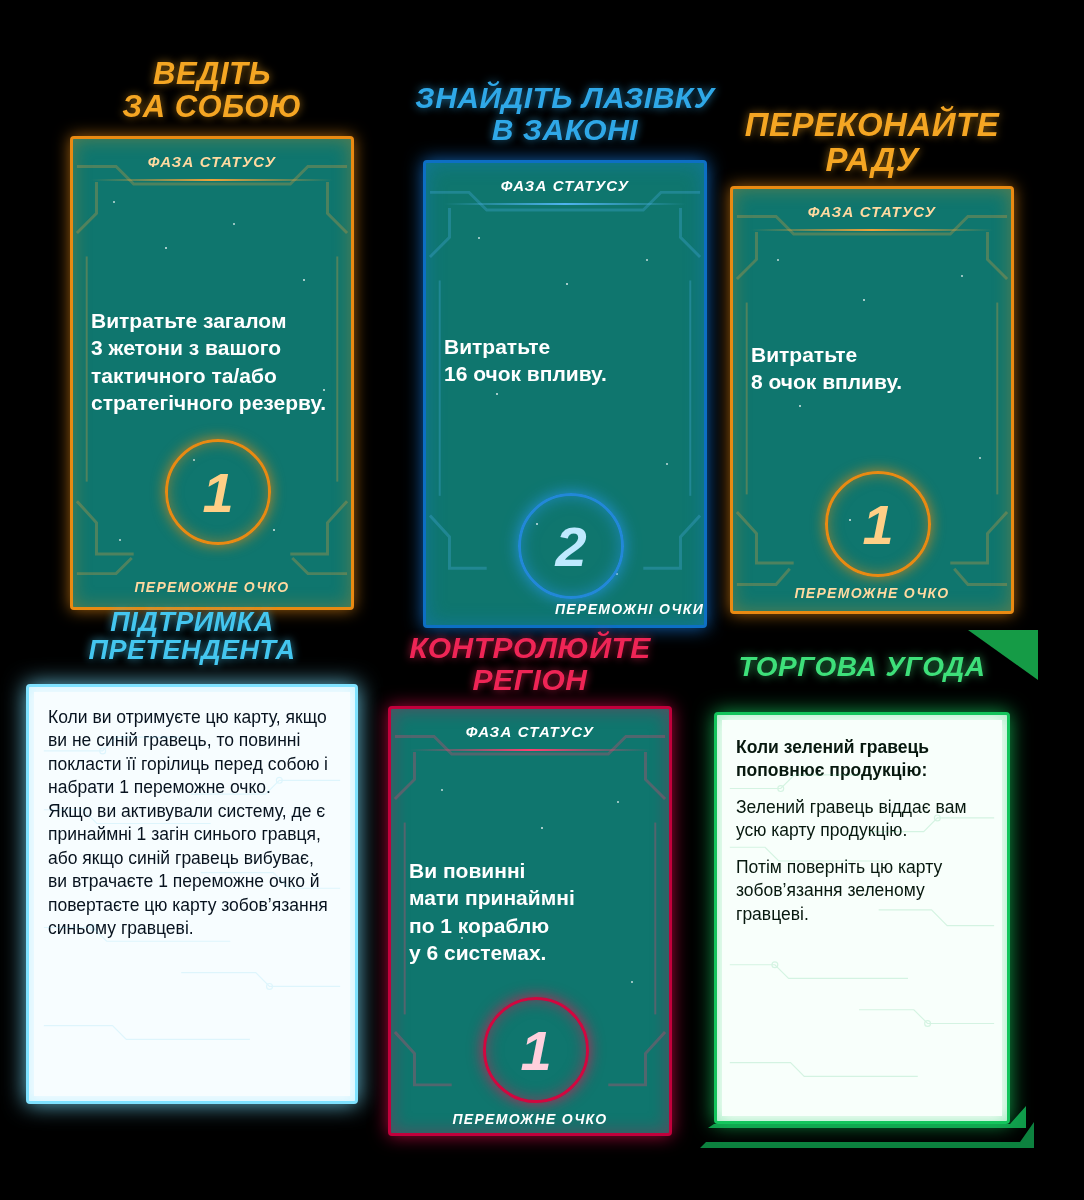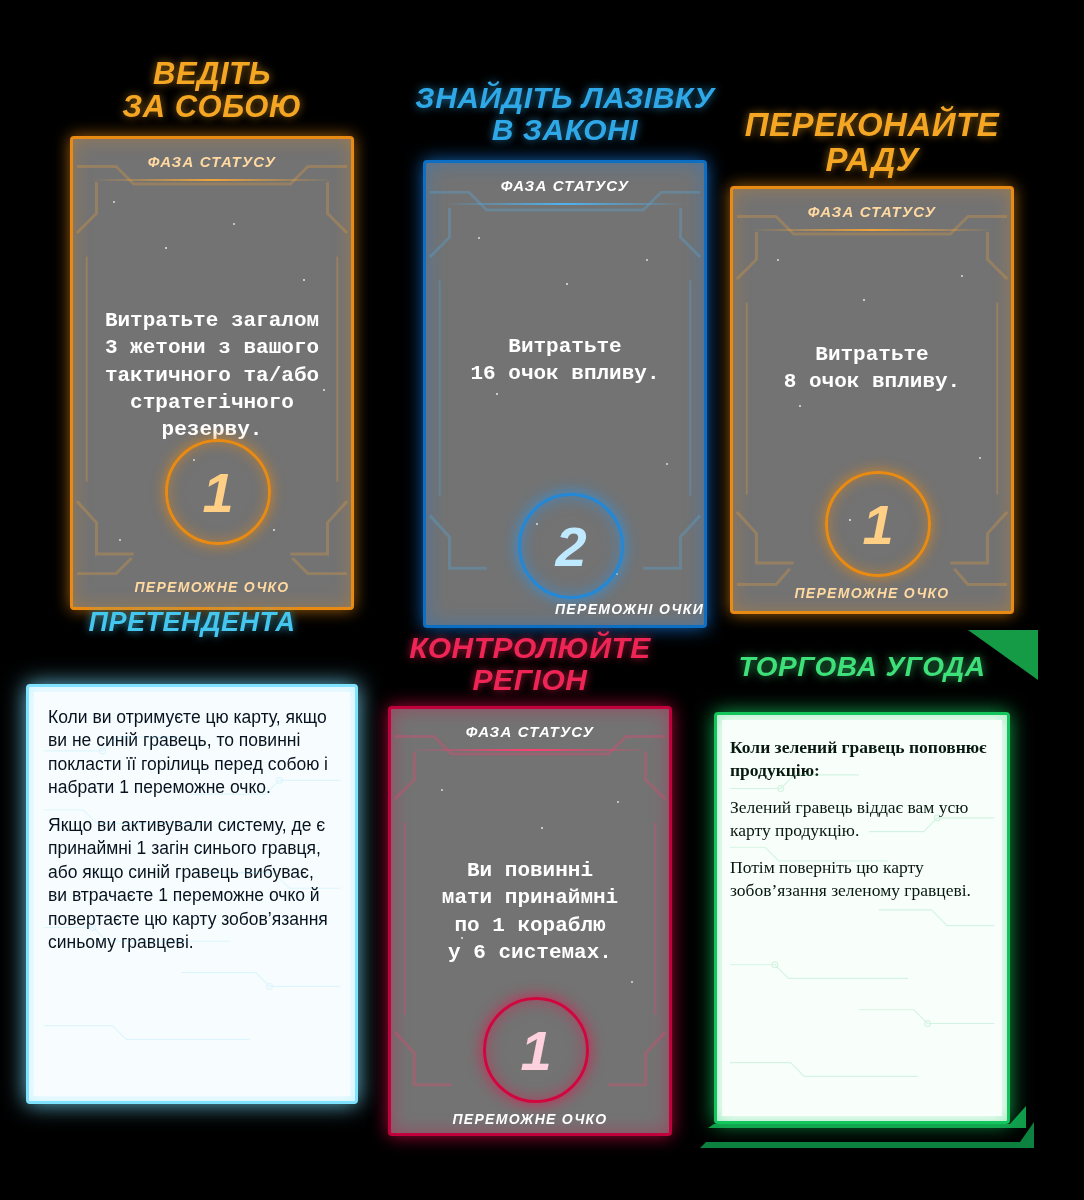--- a/index.html
+++ b/index.html
@@ -35,48 +35,46 @@
     font-weight: bold;
     font-style: italic;
     letter-spacing: 0.5px;
     line-height: 1.05;
     text-transform: uppercase;
   }
   .frame {
     position: absolute;
     box-sizing: border-box;
     border-radius: 4px;
-    background: #737373;
+    background: #0f766e;
     overflow: hidden;
   }
   .phase-bar {
     position: absolute;
     left: 0; right: 0;
     text-align: center;
     font-size: 15px;
     font-weight: bold;
     font-style: italic;
     letter-spacing: 1.2px;
     color: #ffffff;
   }
   .rule-line {
     position: absolute;
     height: 2px;
   }
   .body-text {
     position: absolute;
     left: 0; right: 0;
-    text-align: center;
     color: #ffffff;
     font-weight: bold;
     font-size: 21px;
     line-height: 1.30;
     padding: 0 18px;
     box-sizing: border-box;
-    font-family: Liberation Mono, monospace;
   }
   .vp-circle {
     position: absolute;
     border-radius: 50%;
     display: flex;
     align-items: center;
     justify-content: center;
     font-weight: bold;
     font-style: italic;
   }
@@ -163,21 +161,21 @@
   }
   #card4 .para {
     color: #08131f;
     font-size: 17.5px;
     line-height: 1.34;
     padding: 0 14px;
     font-weight: normal;
     text-align: left;
   }
   #card4 .para.first { padding-top: 14px; }
-  #card4 .para + .para { margin-top: 14px; }
+  #card4 .para + .para { }
   .circuit {
     position: absolute;
     left: 0; right: 0; bottom: 0; top: 0;
     opacity: .28;
     pointer-events: none;
   }
 
   
   #card5 { left: 380px; top: 632px; width: 300px; height: 512px; }
   #card5 .card-title { top: 0px; font-size: 30px; color: #ef2556; text-shadow: 0 0 9px rgba(239,37,86,.7); }
@@ -204,24 +202,23 @@
   #card6 .paper {
     position: absolute;
     left: 5px; right: 5px; top: 5px; bottom: 5px;
     background: #f8fffb;
     overflow: hidden;
   }
   #card6 .para {
     color: #07180e;
     font-size: 17.5px;
     line-height: 1.34;
-    padding: 0 8px;
+    padding: 0 14px;
     font-weight: normal;
     text-align: left;
-    font-family: Liberation Serif, serif;
   }
   #card6 .para.head { font-weight: bold; padding-top: 16px; }
   #card6 .para + .para { margin-top: 13px; }
 
   
   .shard {
     position: absolute;
     pointer-events: none;
   }
 </style>
@@ -331,20 +328,21 @@
       <div class="rule-line"></div>
       <div class="body-text" style="white-space:pre-line">Витратьте
 8 очок впливу.</div>
       <div class="vp-circle">1</div>
       <div class="vp-label">ПЕРЕМОЖНЕ ОЧКО</div>
     </div>
   </div>
 
   <div class="card" id="card4">
     <div class="card-title">
+      <div>ПІДТРИМКА</div>
       <div>ПРЕТЕНДЕНТА</div>
     </div>
     <div class="frame">
       <div class="paper">
         <svg class="circuit" viewBox="0 0 322 410" preserveAspectRatio="none" style="opacity:.18">
           <g stroke="#6fd4f2" fill="none" stroke-width="1.2">
             <path d="M10,60 H70 L84,46 H150"></path>
             <path d="M10,120 H50 L64,134 H180"></path>
             <path d="M312,90 H250 L236,104 H160"></path>
             <path d="M312,200 H260 L244,184 H170"></path>

